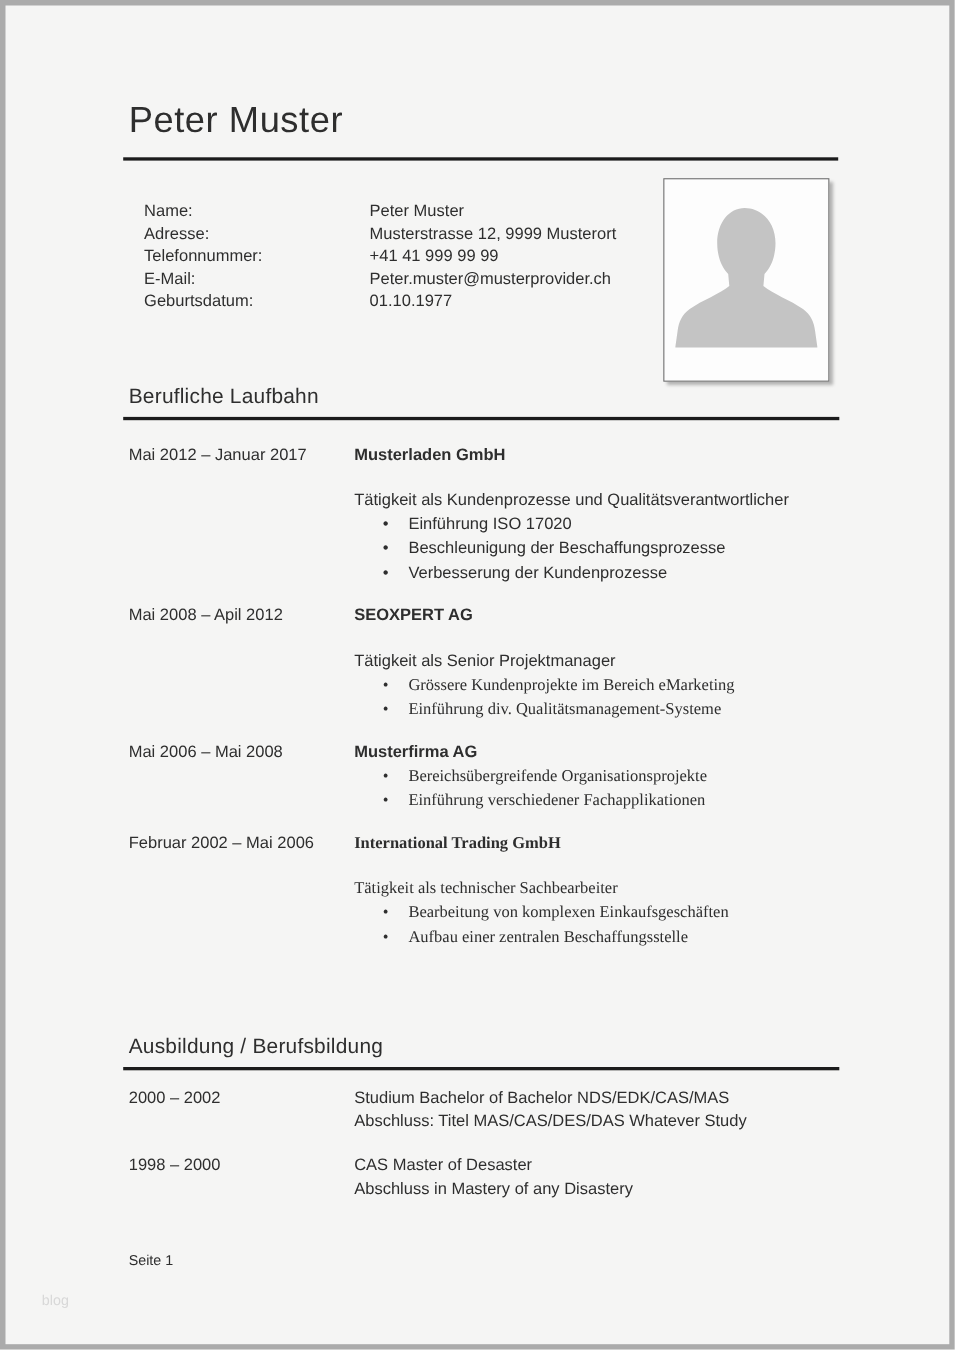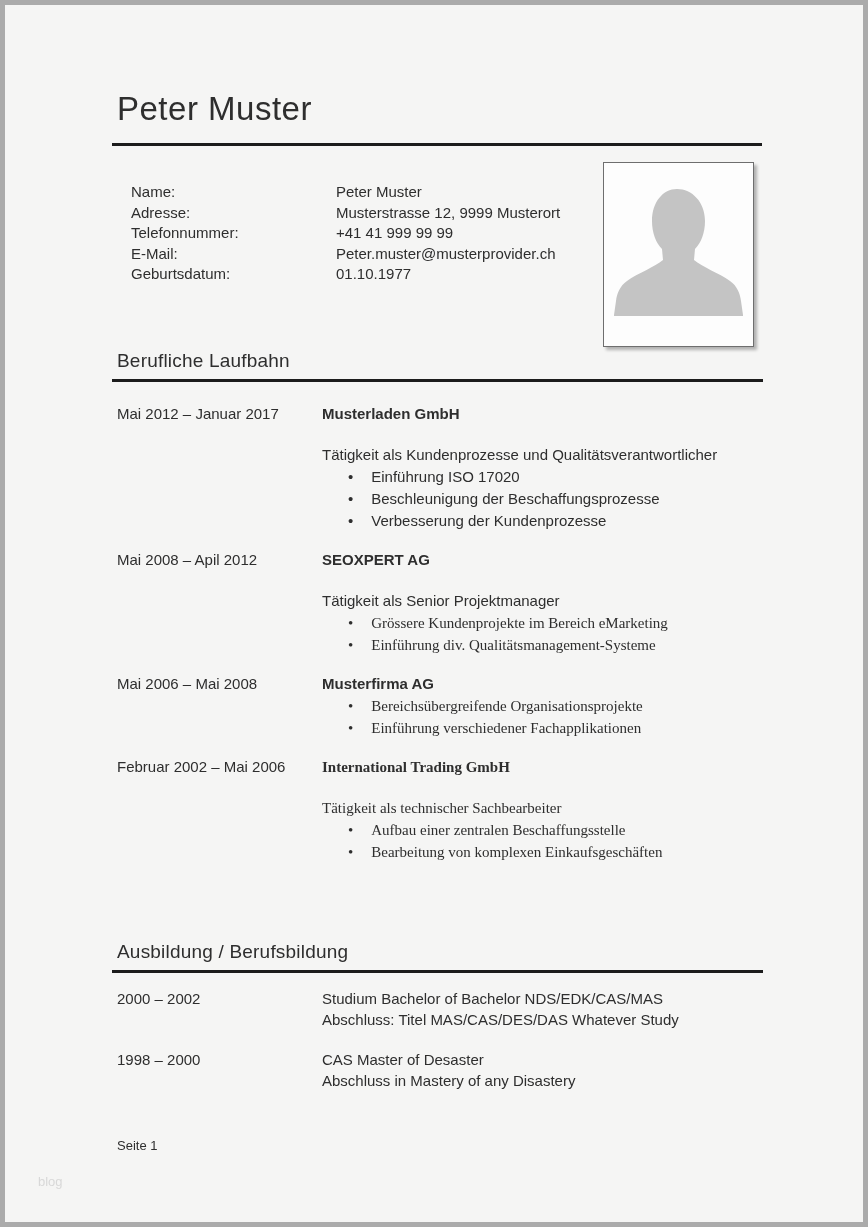--- a/index.html
+++ b/index.html
@@ -180,22 +180,22 @@
           </ul>
         </div>
       </div>
 
       <div class="job">
         <div class="job-period">Februar 2002 – Mai 2006</div>
         <div class="job-detail serif">
           <div class="job-company">International Trading GmbH</div>
           <div class="job-role">Tätigkeit als technischer Sachbearbeiter</div>
           <ul class="job-bullets">
+            <li>Bearbeitung von komplexen Einkaufsgeschäften</li>
             <li>Aufbau einer zentralen Beschaffungsstelle</li>
-            <li>Bearbeitung von komplexen Einkaufsgeschäften</li>
           </ul>
         </div>
       </div>
 
     </div>
   </div>
 
   <div class="abs section section-education">
     <div class="section-heading">Ausbildung / Berufsbildung</div>
     <div class="rule section-rule"></div>

